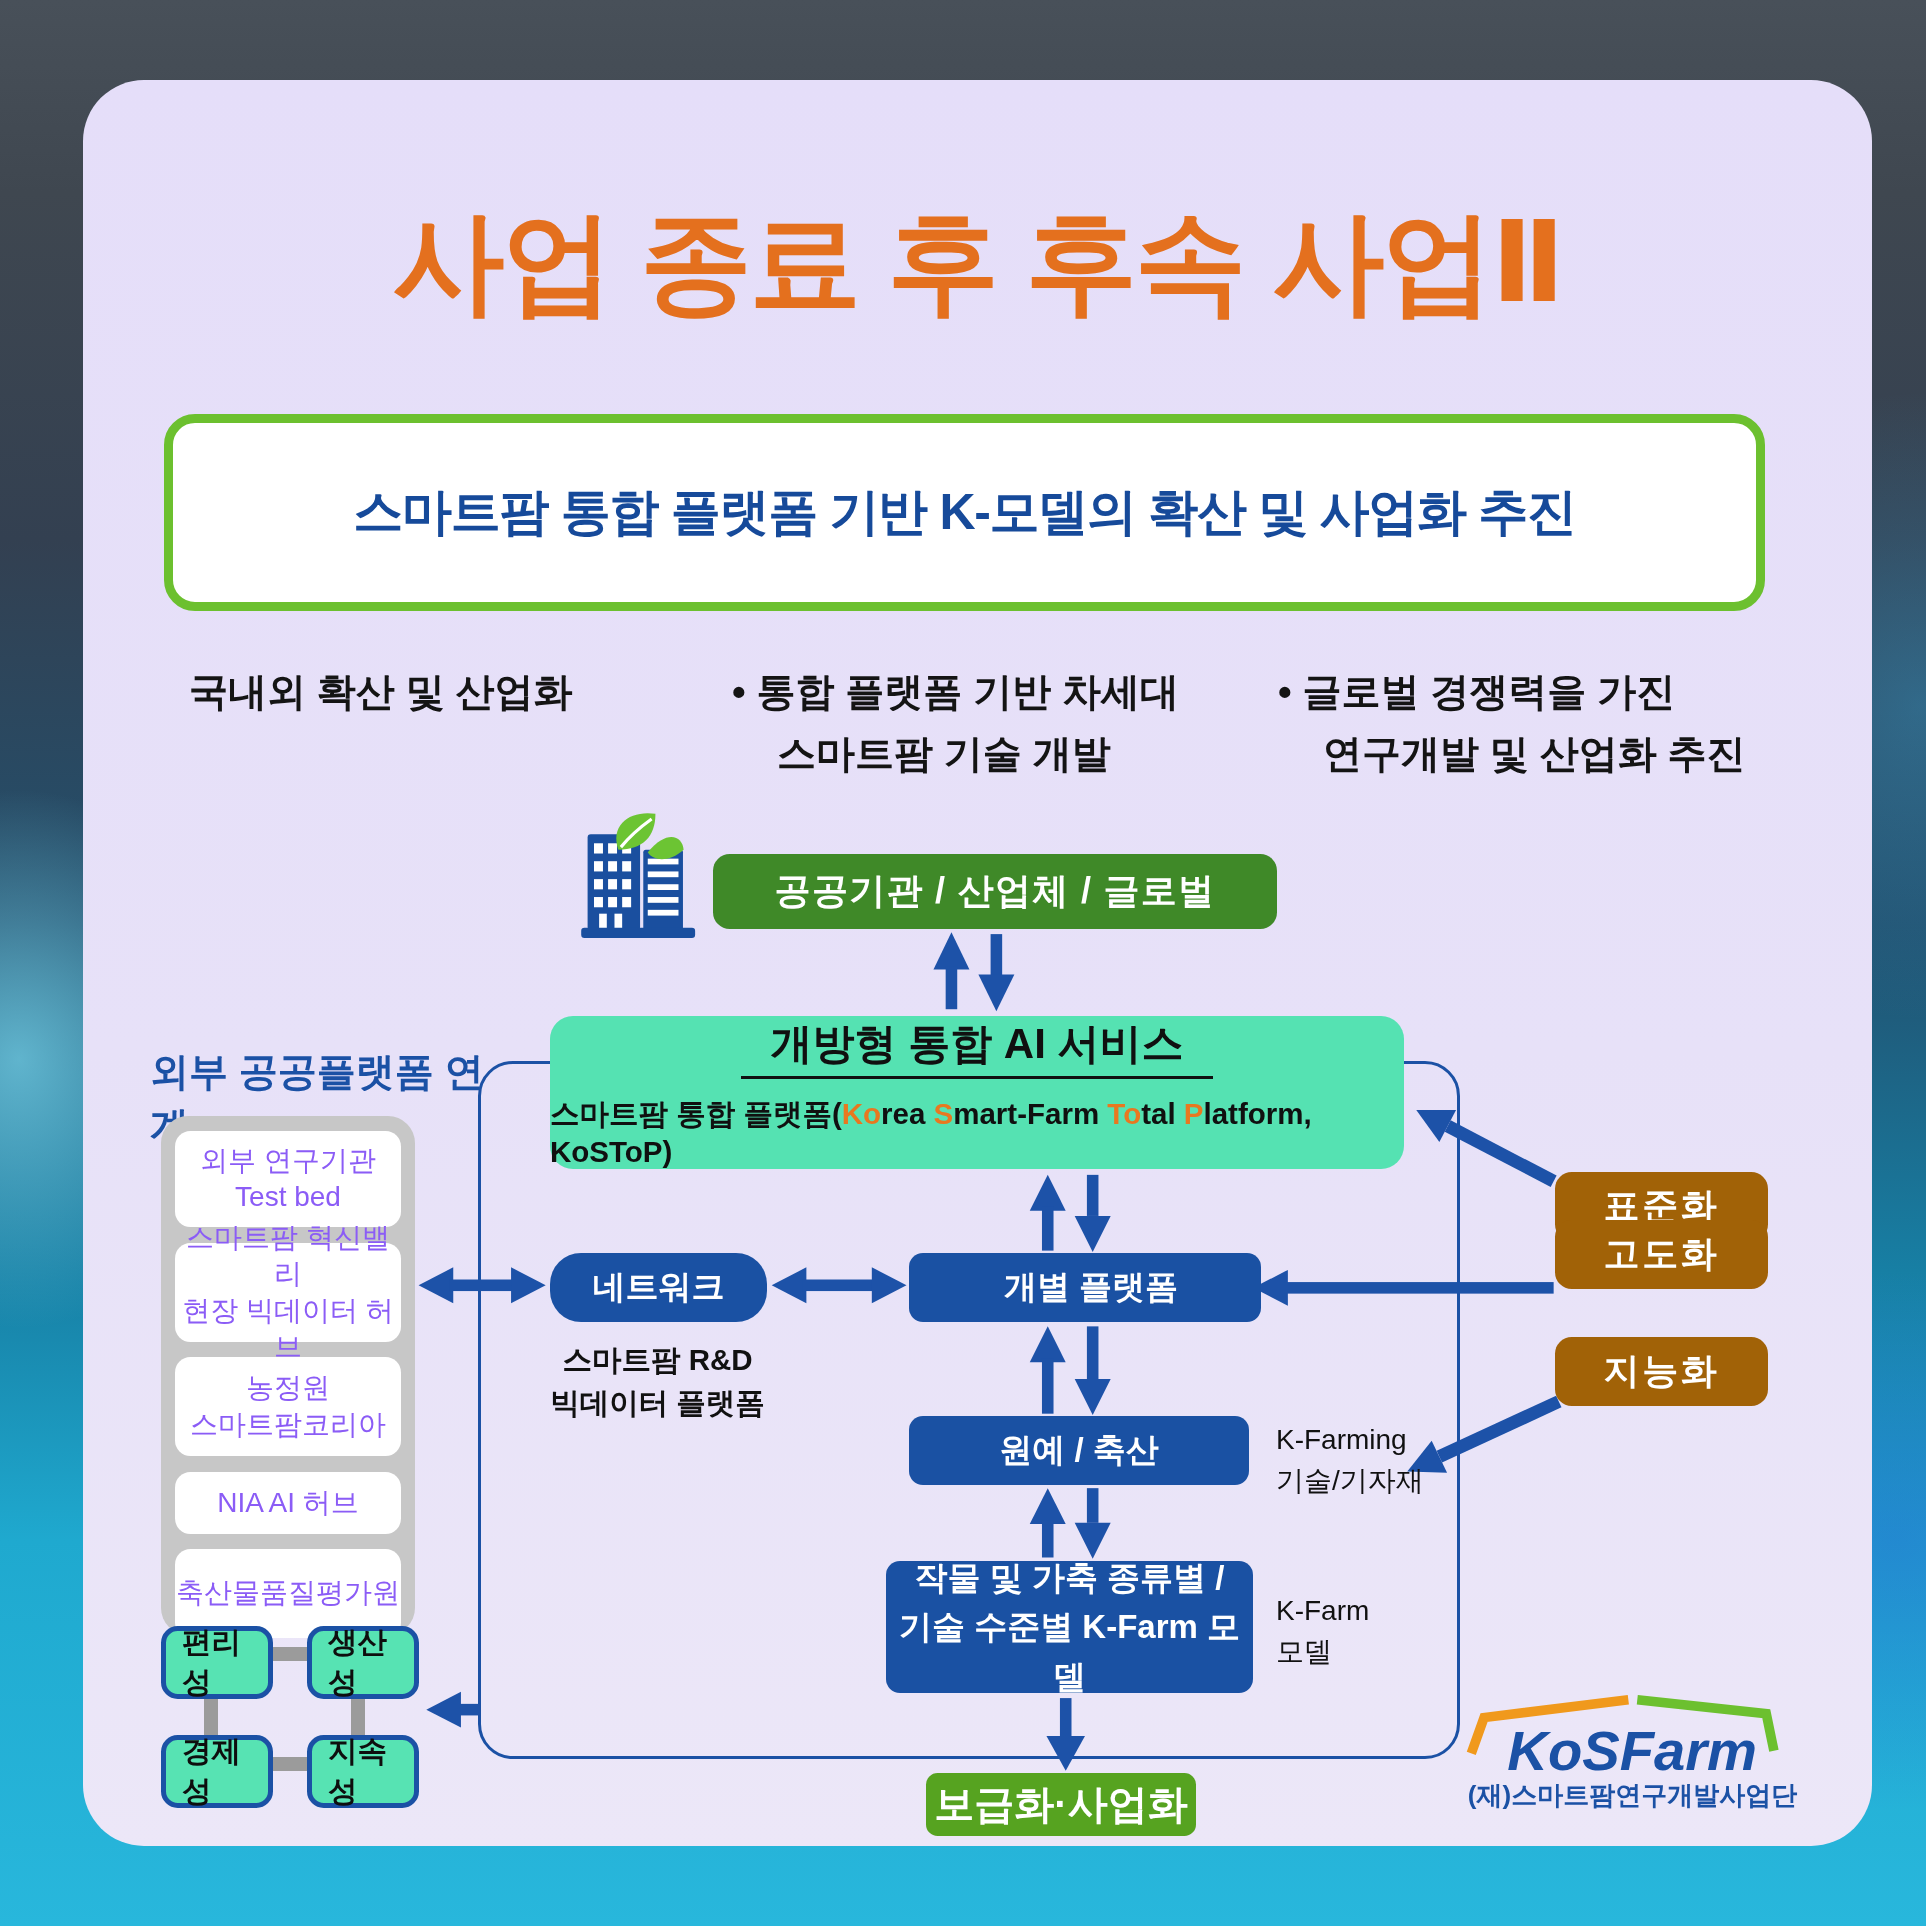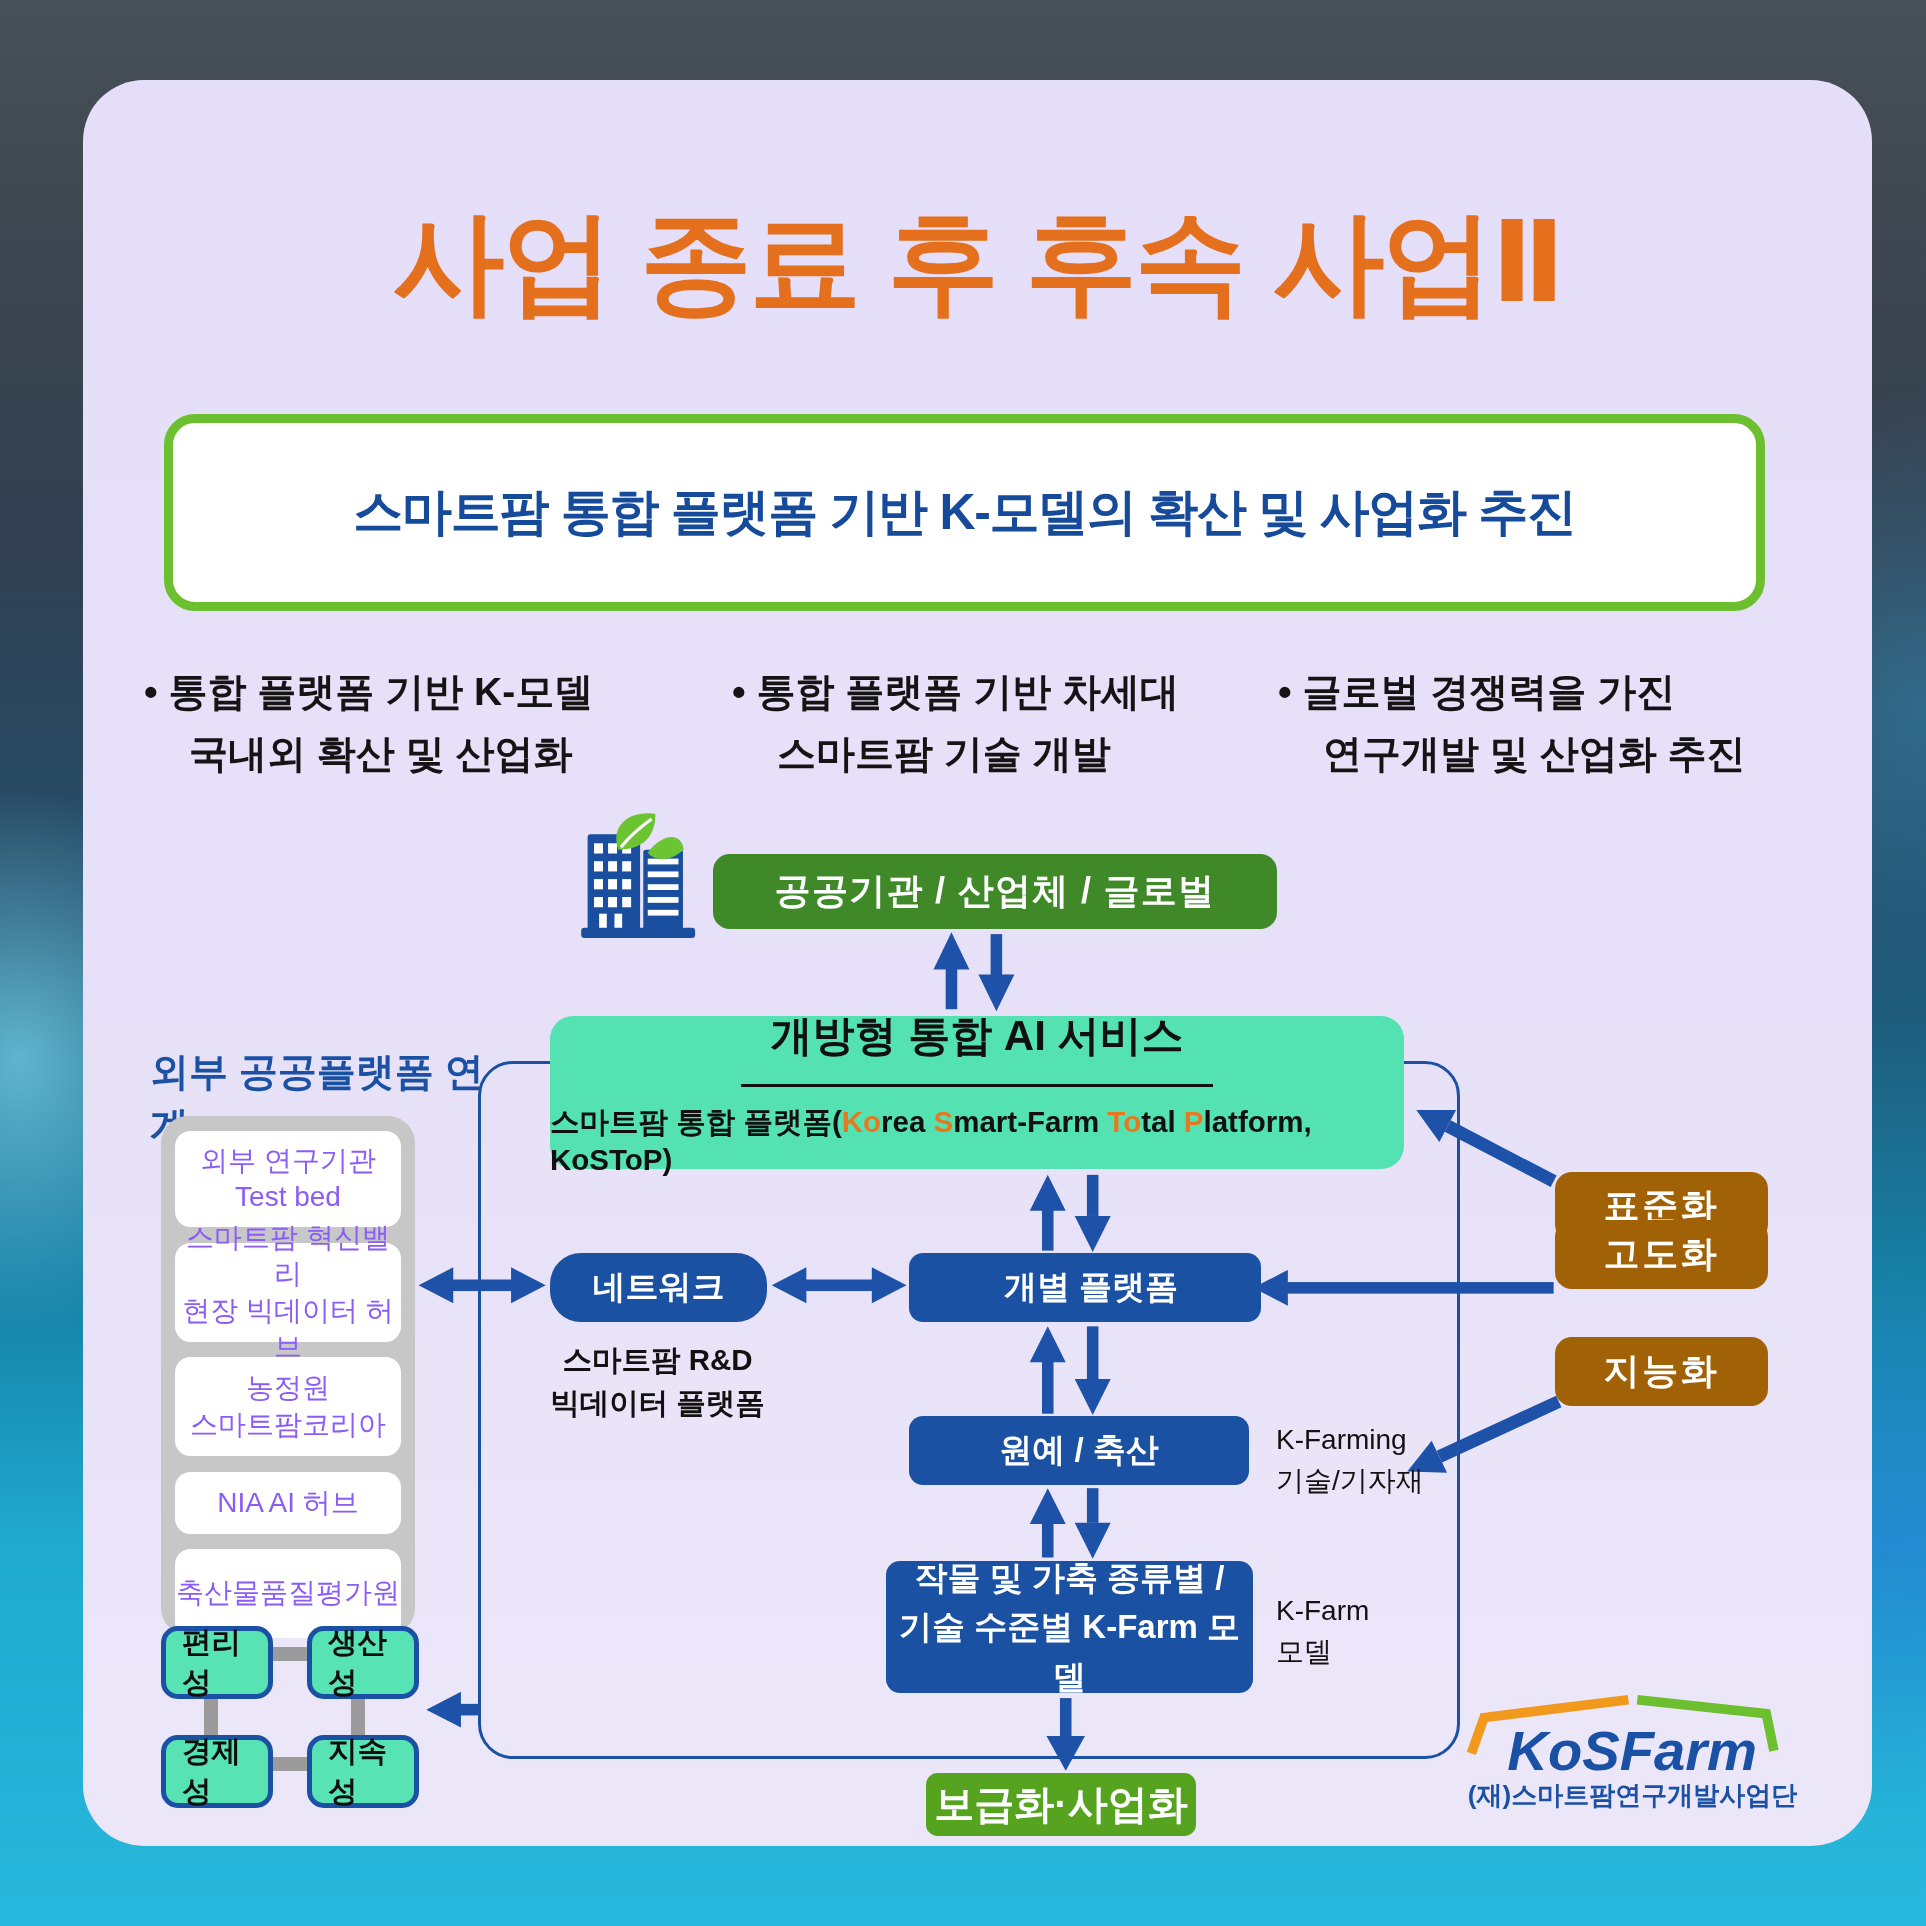--- a/index.html
+++ b/index.html
@@ -21,21 +21,21 @@
   .banner-text{color:#164a9a;font-size:50px;font-weight:800;letter-spacing:-1.3px;}
   .bullet{color:#141414;font-size:39px;font-weight:700;line-height:1.6;}
   .bullet .l2{padding-left:45px;}
   .b1{left:144px;top:661px;width:571px;}
   .b2{left:732px;top:661px;width:539px;}
   .b3{left:1278px;top:661px;width:552px;}
   .gov-box{left:713px;top:854px;width:564px;height:75px;background:#3f8928;border-radius:16.7px;
     display:flex;align-items:center;justify-content:center;color:#fff;font-size:36px;font-weight:800;letter-spacing:1.3px;}
   .ai-box{left:550px;top:1016px;width:854px;height:153px;background:#55e2b2;border-radius:23px;
     display:flex;flex-direction:column;align-items:center;justify-content:center;z-index:3;}
-  .ai-title{color:#101010;font-size:42px;font-weight:800;border-bottom:3.2px solid #101010;padding:0 29px 20px 29px;}
+  .ai-title{color:#101010;font-size:42px;font-weight:800;border-bottom:3.2px solid #101010;padding:0 29px 4px 29px;}
   .ai-sub{margin-top:16.7px;font-size:29.5px;font-weight:600;color:#101010;}
   .ai-sub .accent{color:#e87820;}
   .outline{left:478px;top:1061px;width:976px;height:692px;border:3.2px solid #1b51a5;border-radius:35px;z-index:1;}
   .side-header{left:150px;top:1045px;width:334px;color:#1b51a5;font-size:39px;font-weight:800;}
   .side-panel{left:161px;top:1116px;width:254px;height:519px;background:#c7c7c7;border-radius:27px;z-index:2;}
   .side-item{left:175px;width:226px;background:#ffffff;border-radius:15.4px;display:flex;align-items:center;justify-content:center;
     text-align:center;color:#8b5cf6;font-size:28px;font-weight:400;line-height:1.3;white-space:pre-line;z-index:3;}
   .blue-box{background:#1a51a3;border-radius:14px;display:flex;align-items:center;justify-content:center;
     color:#ffffff;font-weight:700;z-index:3;}
   .caption{color:#111;font-size:29.5px;font-weight:600;text-align:center;white-space:pre-line;line-height:1.45;}
@@ -56,21 +56,20 @@
 
 <div class="abs card"></div>
 
 <div class="abs main-title">사업 종료 후 후속 사업Ⅱ</div>
 
 <div class="abs banner">
   <div class="banner-text">스마트팜 통합 플랫폼 기반 K-모델의 확산 및 사업화 추진</div>
 </div>
 
 <div class="abs bullet b1">
-  <div class="l1">• 통합 플랫폼 기반 K-모델</div>
   <div class="l2">국내외 확산 및 산업화</div>
 </div>
 <div class="abs bullet b2">
   <div class="l1">• 통합 플랫폼 기반 차세대</div>
   <div class="l2">스마트팜 기술 개발</div>
 </div>
 <div class="abs bullet b3">
   <div class="l1">• 글로벌 경쟁력을 가진</div>
   <div class="l2">연구개발 및 산업화 추진</div>
 </div>

